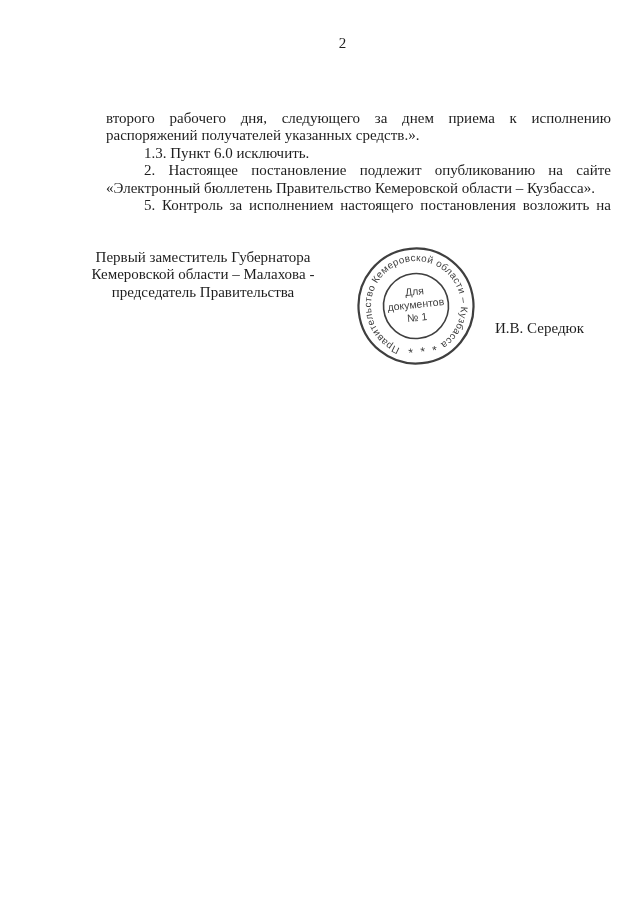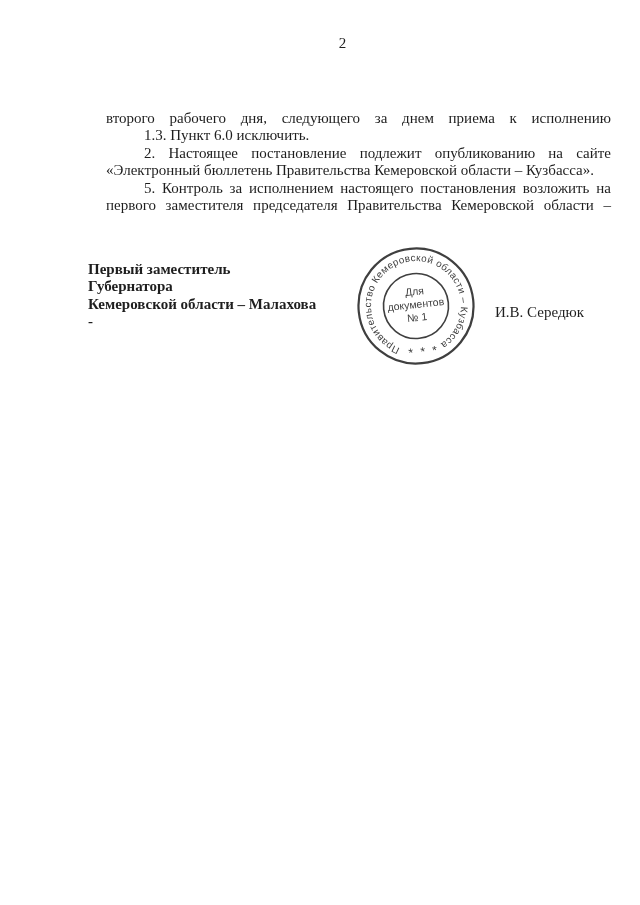--- a/index.html
+++ b/index.html
@@ -21,28 +21,27 @@
     position:absolute;
     left:106px;top:66px;width:505px;
     font-size:15px;line-height:17.4px;margin-top:44px;
   }
   .body-line{min-height:17.4px;}
   .body-line.jl{text-align:justify;text-align-last:justify;}
   .body-line.ind{padding-left:38px;}
   .body-line.jl.ind{padding-left:0;text-indent:38px;}
   .signature-block{
     position:absolute;
-    left:88px;top:261px;width:230px;
+    left:88px;top:249px;width:230px;
     font-size:15px;line-height:17.4px;
-    text-align:left;
-    font-weight:bold;
+    text-align:center;
   }
   .signatory-name{
     position:absolute;
-    left:495px;top:304px;
+    left:495px;top:320px;
     font-size:15px;line-height:17.4px;
     white-space:nowrap;
   }
   .stamp{
     position:absolute;
     left:348px;top:238px;
     width:136px;height:136px;
   }
   .stamp text{
     font-family:"Liberation Sans","DejaVu Sans",sans-serif;
@@ -55,30 +54,31 @@
 </style>
 </head>
 <body>
 
 <div class="page">
 
   <div class="page-number">2</div>
 
   <div class="body-text">
     <div class="body-line jl">второго рабочего дня, следующего за днем приема к исполнению</div>
+    <div class="body-line">распоряжений получателей указанных средств.».</div>
     <div class="body-line ind">1.3. Пункт 6.0 исключить.</div>
     <div class="body-line jl ind">2. Настоящее постановление подлежит опубликованию на сайте</div>
-    <div class="body-line">«Электронный бюллетень Правительства Кемеровской области – Кузбасса».</div>
+    <div class="body-line">«Электронный бюллетень Правительство Кемеровской области – Кузбасса».</div>
     <div class="body-line jl ind">5. Контроль за исполнением настоящего постановления возложить на</div>
-    <div class="body-line jl">первого заместителя председателя Правительства Кемеровской области –</div>
   </div>
 
   <div class="signature-block">
     <div class="signature-line">Первый заместитель Губернатора</div>
     <div class="signature-line">Кемеровской области – Малахова -</div>
+    <div class="signature-line">председатель Правительства</div>
   </div>
 
   <svg class="stamp" viewBox="-68 -68 136 136" width="136" height="136" aria-hidden="true">
     <g transform="rotate(-6)">
       <circle r="57.5" stroke-width="2.2"></circle>
       <circle r="32.5" stroke-width="1.6"></circle>
       <defs>
         <path id="ringPath" d="M -20.43 40.10 A 45 45 0 1 1 19.02 40.78" fill="none"></path>
       </defs>
       <text class="ring">

